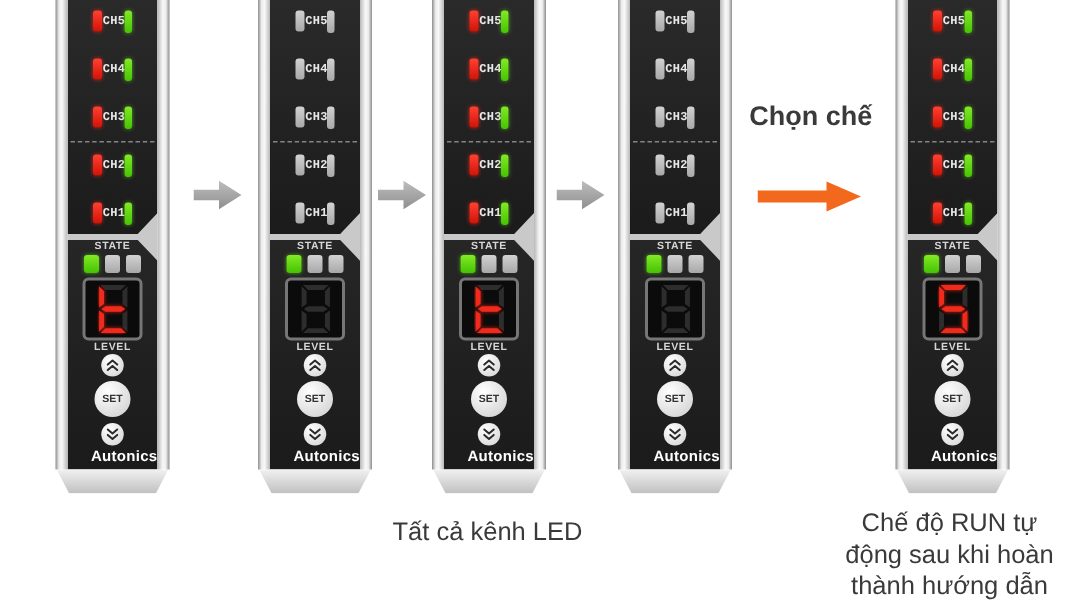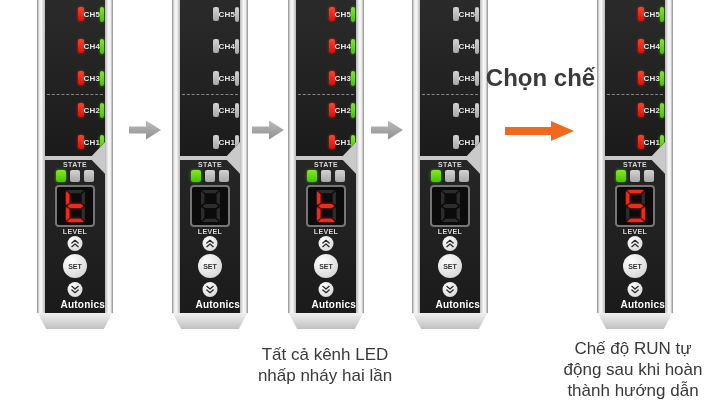--- a/index.html
+++ b/index.html
@@ -9,22 +9,22 @@
   
   .device{position:absolute;top:0;width:76px;height:332px;}
   .rail{position:absolute;top:0;width:8px;height:313px;}
   .rail-l{left:0;background:linear-gradient(90deg,#8d8d8d 0,#ededed 30%,#f8f8f8 55%,#b8b8b8 100%);}
   .rail-r{right:0;background:linear-gradient(90deg,#b8b8b8 0,#f8f8f8 45%,#ededed 70%,#8d8d8d 100%);}
   .mid{position:absolute;left:8px;top:0;width:60px;height:313px;background:#c9c9c9;}
   .ch-panel{position:absolute;left:0;top:0;width:60px;height:156px;
             background:linear-gradient(180deg,#2a2a2a,#1b1b1b);
             clip-path:polygon(0 0,100% 0,100% 91%,78% 100%,0 100%);}
   .beam{position:absolute;left:2px;right:2px;top:94px;border-top:1px dashed rgba(255,255,255,.45);}
-  .ch-row{position:absolute;left:16px;width:60px;height:22px;display:flex;align-items:center;
-          justify-content:space-between;padding:0 17px;box-sizing:border-box;}
+  .ch-row{position:absolute;left:0;width:60px;height:22px;display:flex;align-items:center;
+          justify-content:space-between;padding:0 17px;box-sizing:border-box;font-family:Liberation Mono, monospace;}
   .led{border-radius:2px;}
   .led-l{width:10px;height:14px;}
   .led-r{width:7px;height:15px;}
   .on-red{background:linear-gradient(180deg,#ff4033,#d31206);box-shadow:0 0 3px rgba(255,45,25,.75);}
   .on-green{background:linear-gradient(180deg,#82ea24,#45c303);box-shadow:0 0 3px rgba(100,220,30,.65);}
   .led-off{background:linear-gradient(180deg,#d2d2d2,#a8a8a8);}
   .ch-label{color:#e8e8e8;font-size:8px;font-weight:bold;letter-spacing:.2px;}
 
   .ctrl-panel{position:absolute;left:0;top:160px;width:60px;height:153px;
               background:linear-gradient(180deg,#262626,#1b1b1b);
@@ -49,21 +49,21 @@
   .brand{position:absolute;top:139px;left:0;right:0;text-align:right;color:#fff;
          font-size:10px;font-weight:bold;letter-spacing:.2px;}
   .cap{position:absolute;left:0;top:313px;width:76px;height:16px;
        background:linear-gradient(180deg,#f1f1f1,#c0c0c0);
        clip-path:polygon(1% 0,99% 0,88% 100%,12% 100%);}
 
   
   .step-arrow{position:absolute;top:120px;width:32px;height:20px;}
   .run-arrow{position:absolute;left:505px;top:120px;width:69px;height:22px;}
   .run-label{position:absolute;left:478px;top:67px;width:125px;text-align:center;
-             font-size:24px;line-height:21px;font-weight:600;color:#3a3a3a;}
+             font-size:18px;line-height:21px;font-weight:600;color:#3a3a3a;}
   .caption{position:absolute;text-align:center;font-size:17px;line-height:21px;
            font-weight:400;color:#3a3a3a;}
   .caption-blink{left:215px;top:344px;width:220px;}
   .caption-run{left:523px;top:338px;width:220px;}
 </style>
 </head>
 <body>
 
 <div class="stage">
 
@@ -421,21 +421,20 @@
 
   <div class="run-label">
     <div>Chọn chế</div>
   </div>
   <svg class="run-arrow" viewBox="0 0 69 22">
     <path d="M0 7 H46 V1 L69 11 L46 21 V15 H0 Z" fill="#f2691d"></path>
   </svg>
 
   <div class="caption caption-blink">
     <div>Tất cả kênh LED</div>
-    <div>nhấp nháy hai lần</div>
   </div>
   <div class="caption caption-run">
     <div>Chế độ RUN tự</div>
     <div>động sau khi hoàn</div>
     <div>thành hướng dẫn</div>
   </div>
 
 </div>
 
 </body></html>

